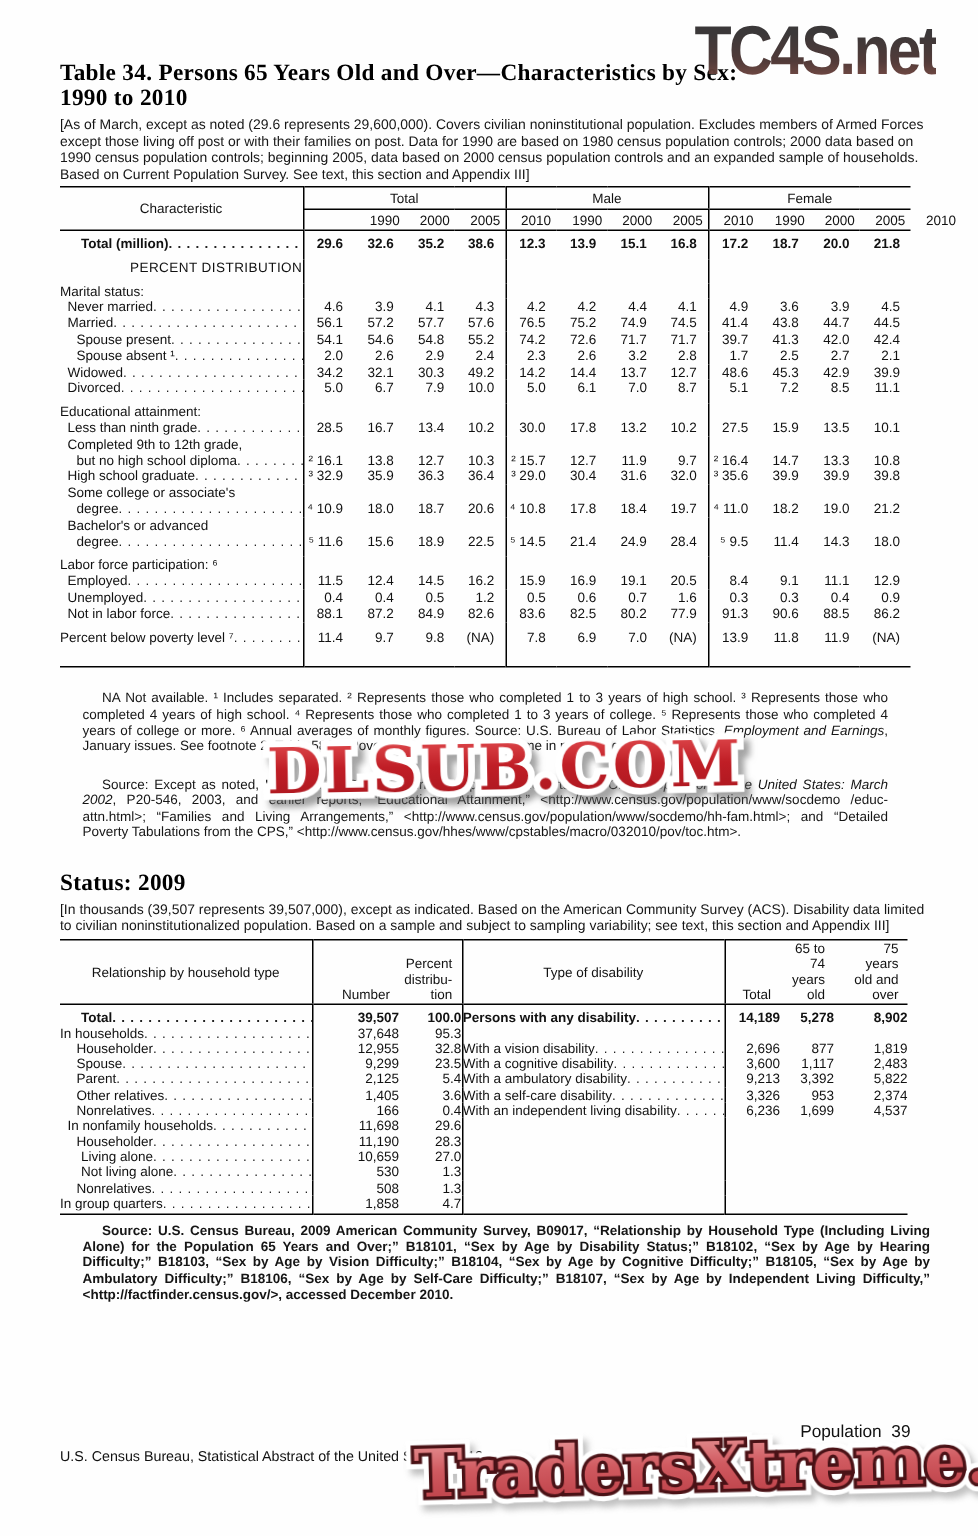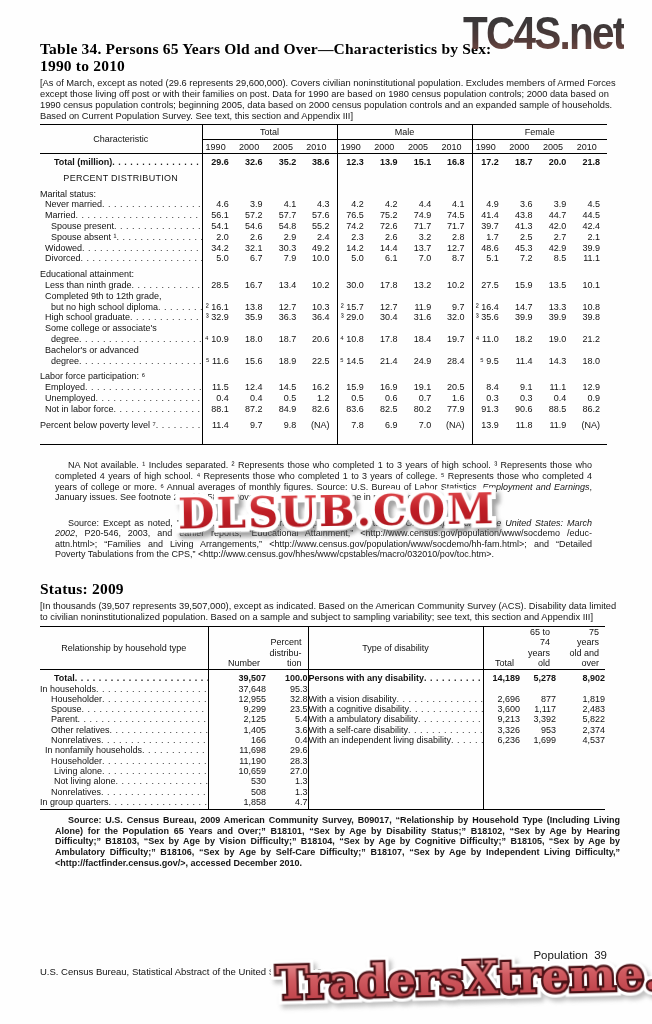--- a/index.html
+++ b/index.html
@@ -14,38 +14,38 @@
   .title.t35t{margin-top:20px;}
   .tnote{font-size:9.3px;line-height:11px;margin:4px 0 0 0;width:578px;color:#151515;}
 
   
   table{border-collapse:collapse;table-layout:fixed;}
   .t34{width:567px;margin-top:2px;border-top:1.5px solid #000;border-bottom:1.5px solid #000;font-size:9px;}
   .t34 col.c0{width:162px;}
   .t34 col.yc{width:33.75px;}
   .t34 th{font-weight:normal;padding:0;}
   .t34 .grp{height:14px;text-align:center;vertical-align:middle;border-bottom:1px solid #000;border-left:1px solid #000;}
-  .t34 .yr{height:13px;text-align:center;padding-right:7px;vertical-align:middle;border-bottom:1.5px solid #000;}
+  .t34 .yr{height:13px;text-align:left;padding-right:7px;vertical-align:middle;border-bottom:1.5px solid #000;padding-left:44px;}
   .t34 .yr.gb{border-left:1px solid #000;}
   .t34 .charh{text-align:center;vertical-align:middle;border-bottom:1.5px solid #000;}
   .t34 td{height:10.8px;line-height:10.8px;padding:0;vertical-align:bottom;overflow:hidden;}
   .t34 tr.sp td{height:5px;line-height:5px;}
   .t34 tbody tr:first-child td{padding-top:3px;}
   .t34 tbody tr:last-child td{padding-bottom:14px;}
   .gb{border-left:1px solid #000;}
   td.v{text-align:right;padding-right:7px;white-space:nowrap;}
   .b{font-weight:bold;}
   .lw{display:flex;align-items:baseline;overflow:hidden;}
   .lw .t{white-space:nowrap;}
   .dots{flex:1;overflow:hidden;white-space:nowrap;color:#222;}
   .dots::after{content:" . . . . . . . . . . . . . . . . . . . . . . . . . . . . . . . . . . . . . . . . . . . . .";letter-spacing:.5px;}
   .i1 .lw{padding-left:5px;}
   .i2 .lw{padding-left:11px;}
   .i3 .lw{padding-left:14px;}
-  td.ctr{text-align:center;letter-spacing:.3px;margin-top:44px;}
+  td.ctr{text-align:right;letter-spacing:.3px;margin-top:44px;}
 
   
   .fnblock{margin-top:4px;width:567px;}
   .fn{font-size:9px;line-height:10.6px;text-align:justify;text-indent:13px;margin:15px;color:#151515;overflow-wrap:anywhere;}
   .src35{margin-top:5px;width:565px;font-weight:bold;}
 
   
   .t35{width:565px;margin-top:3px;border-top:1.5px solid #000;border-bottom:1.5px solid #000;font-size:9px;}
   .t35 th{font-weight:normal;padding:0;border-bottom:1.5px solid #000;height:40px;}
   .t35 .relh,.t35 .dish{text-align:center;vertical-align:middle;}

